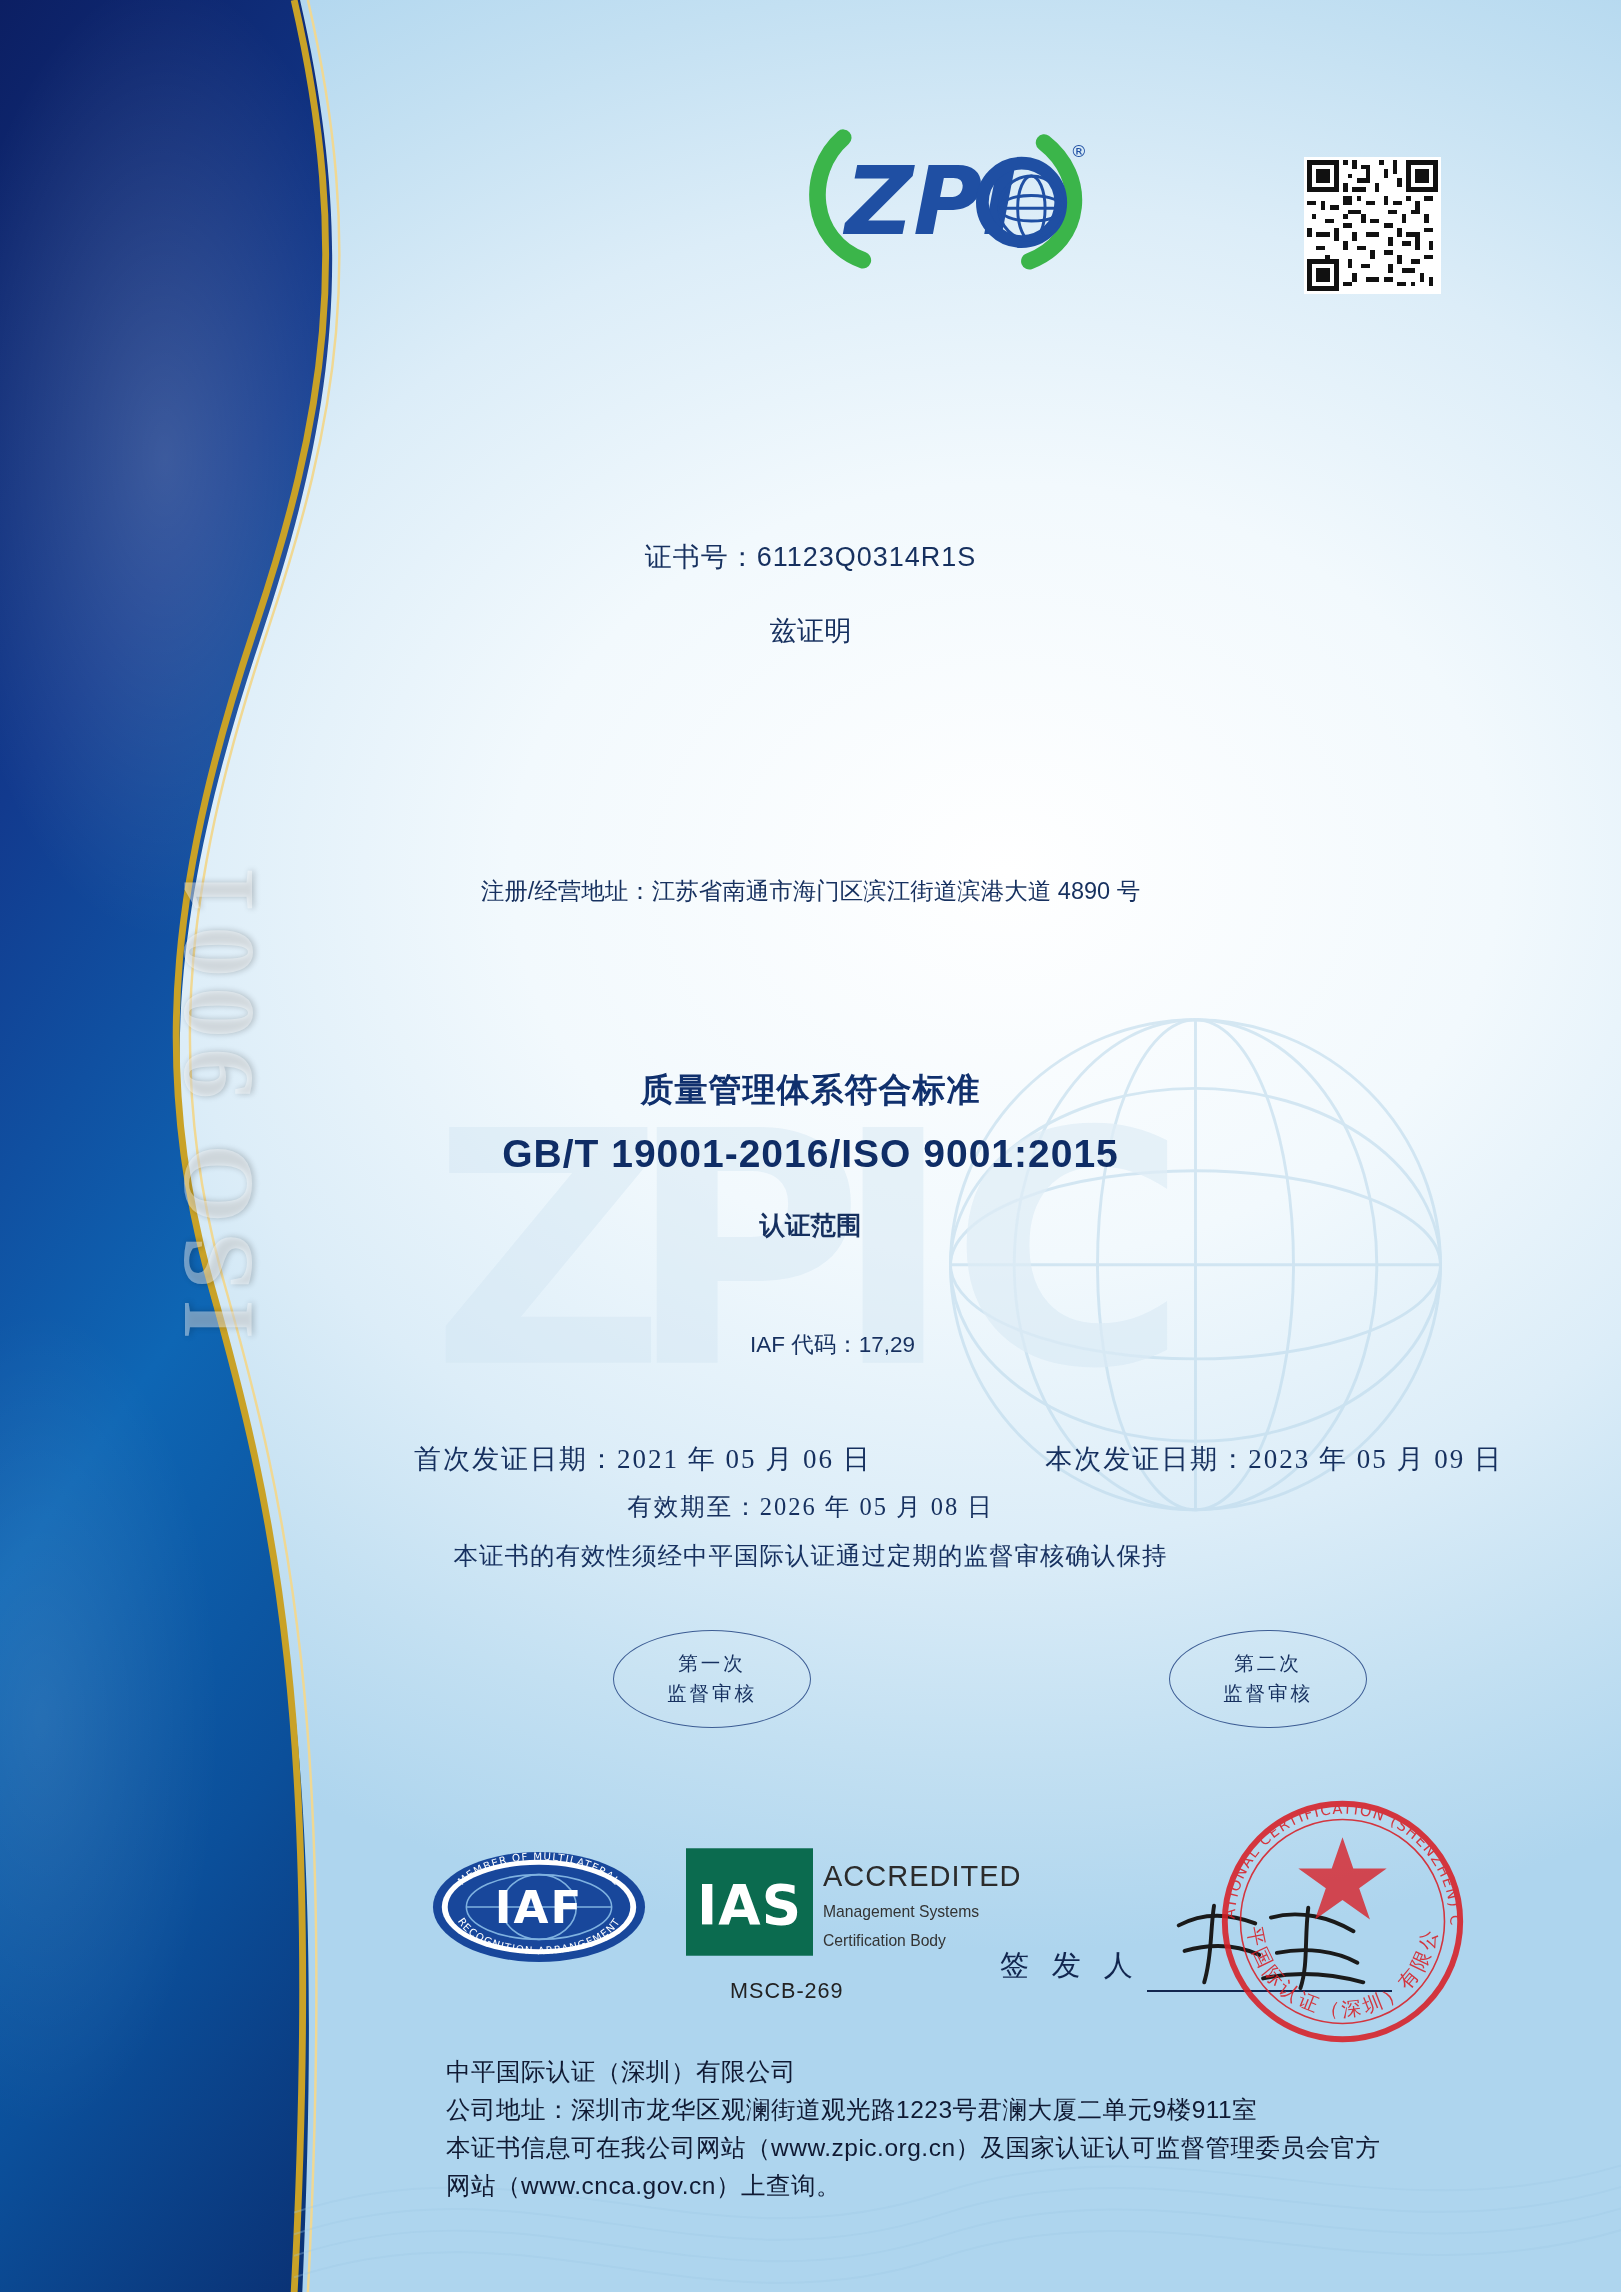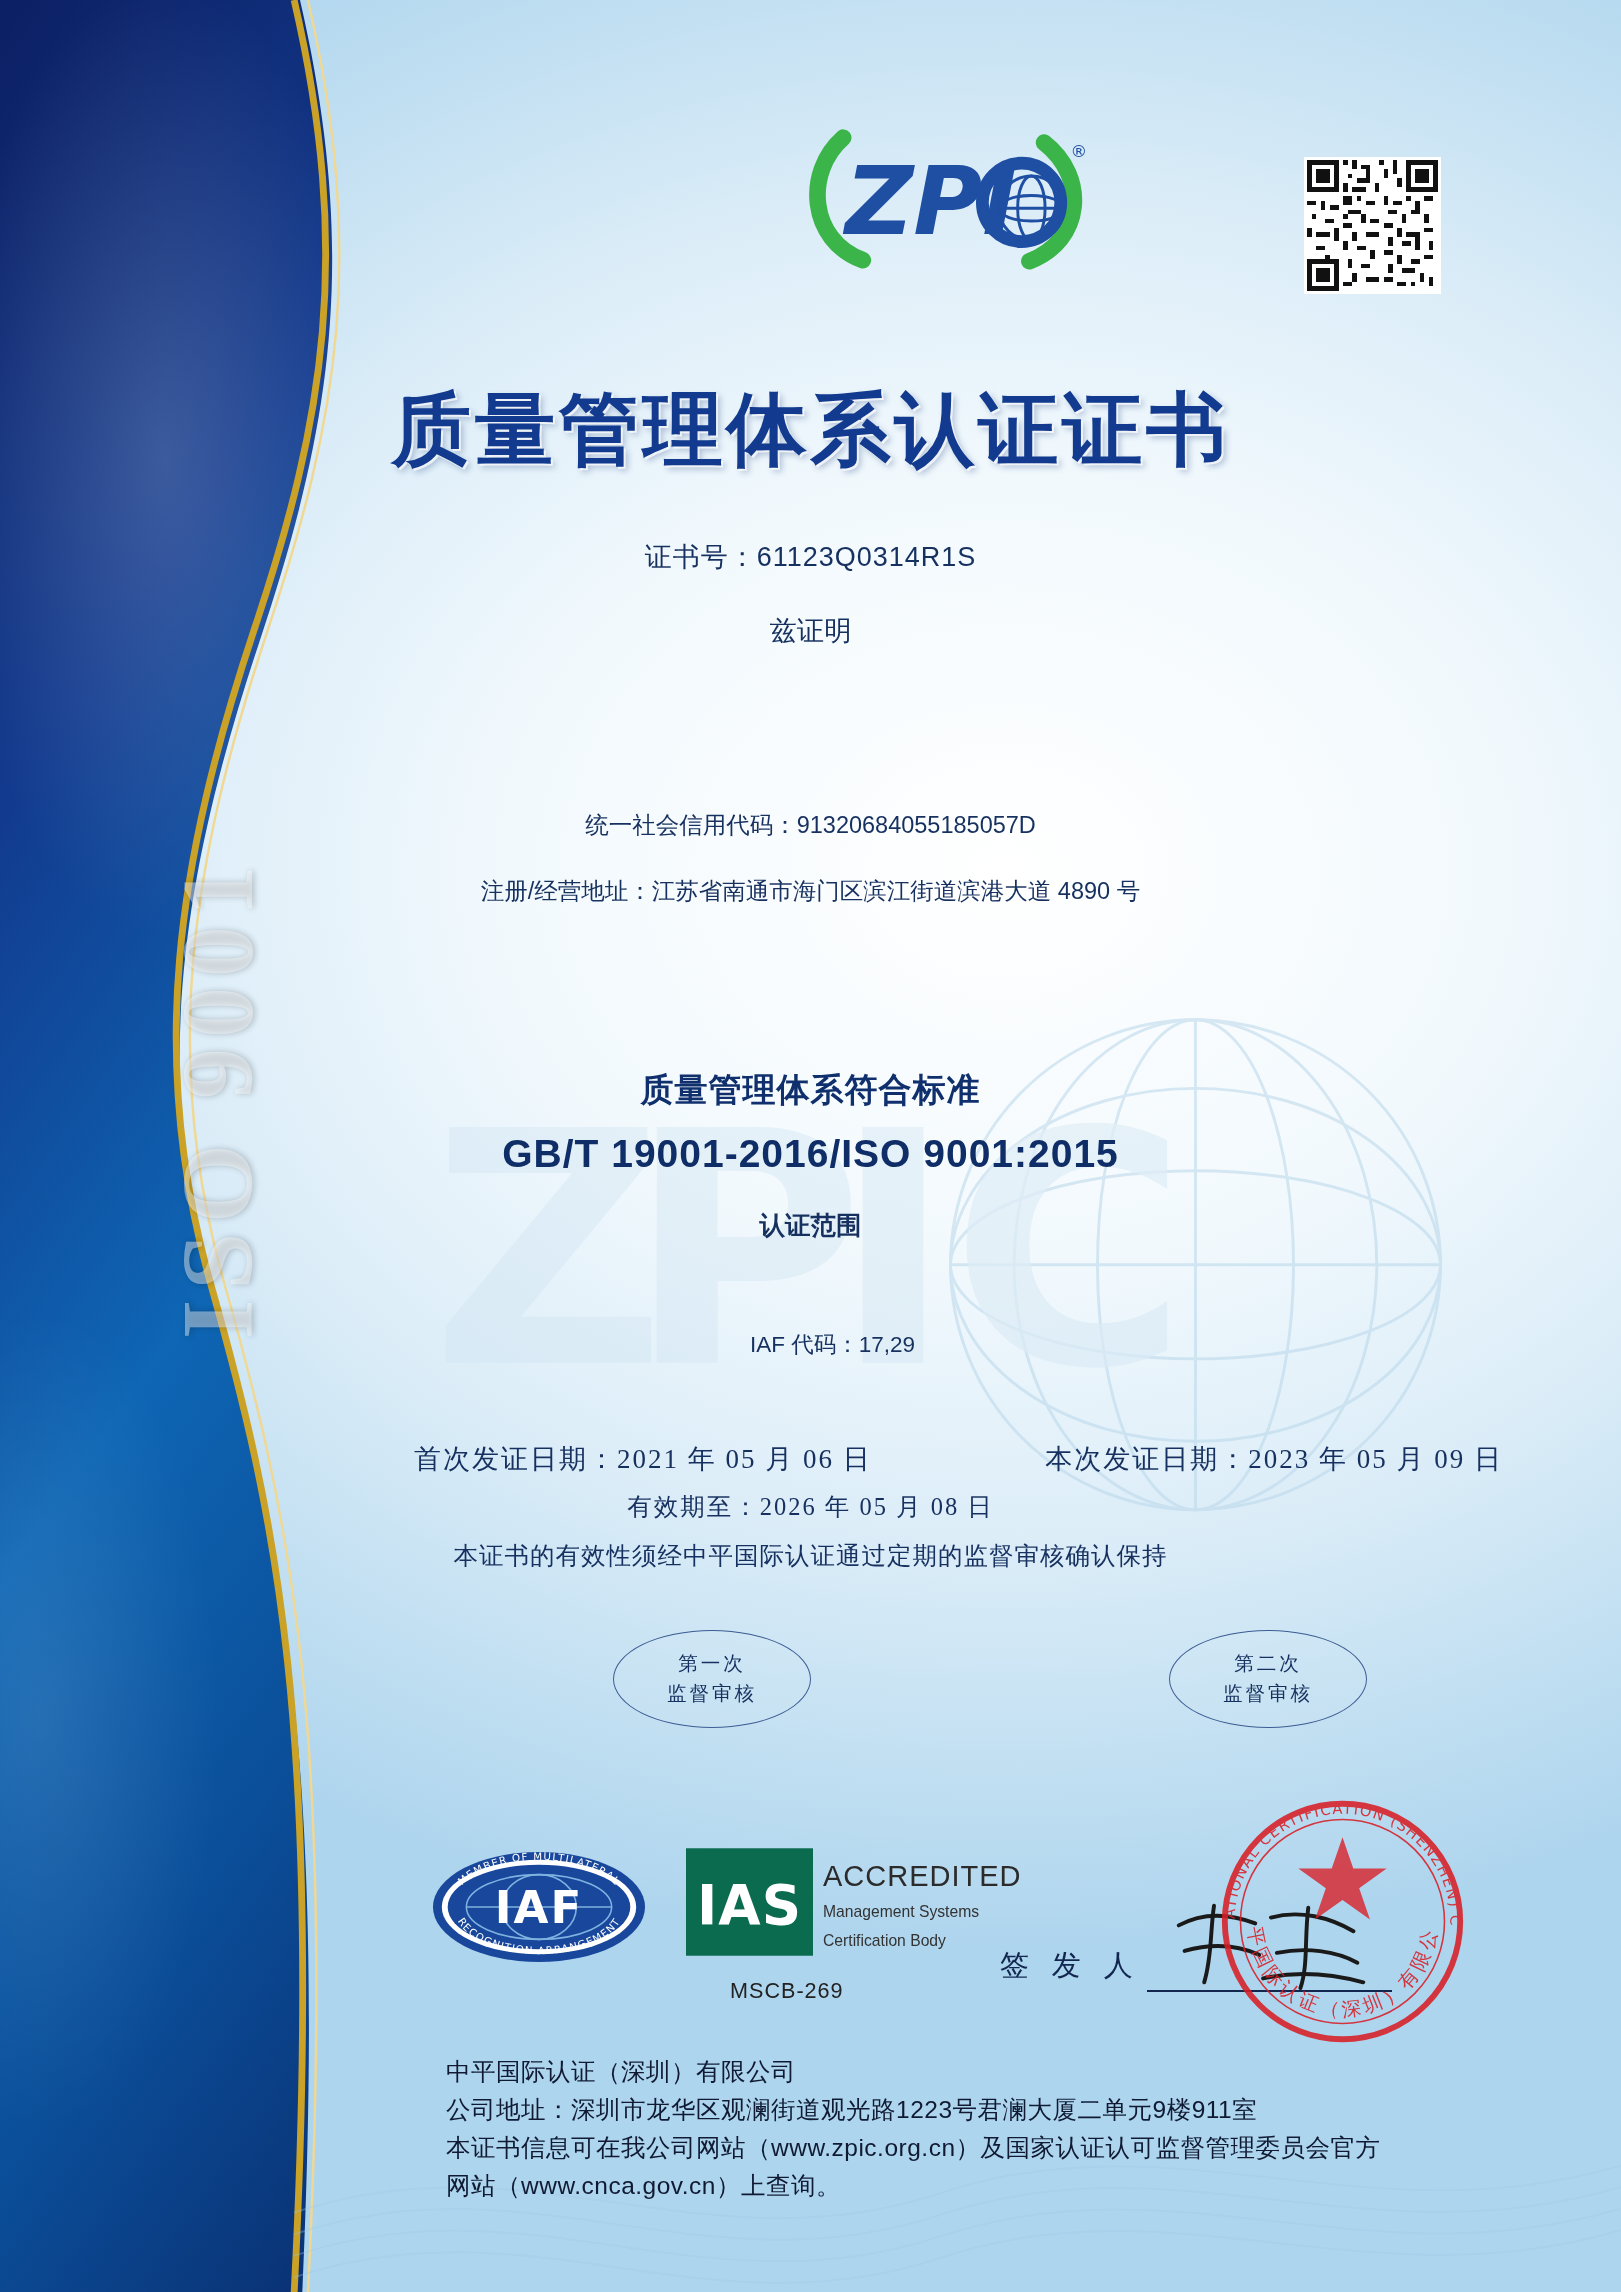--- a/index.html
+++ b/index.html
@@ -272,31 +272,27 @@
         <rect x="17" y="2" width="1" height="2"></rect>
           <rect x="19" y="0" width="1" height="3"></rect>
         <rect x="16" y="0" width="1" height="1"></rect>
           <rect x="20" y="4" width="1" height="2"></rect>
         <rect x="2" y="19" width="2" height="1"></rect>
           <rect x="4" y="21" width="1" height="1"></rect>
       </g>
     </svg>
   </div>
 
-  <div class="title">质量管理体系认证证书</div>
 
   <div class="centerline cert-no">
     <span>证书号：</span><span>61123Q0314R1S</span>
   </div>
 
   <div class="centerline hereby">兹证明</div>
 
-  <div class="centerline credit">
-    <span>统一社会信用代码：</span><span>91320684055185057D</span>
-  </div>
 
   <div class="centerline address">
     <span>注册/经营地址：</span><span>江苏省南通市海门区滨江街道滨港大道 4890 号</span>
   </div>
 
   <div class="centerline std-line1">质量管理体系符合标准</div>
   <div class="centerline std-line2">GB/T 19001-2016/ISO 9001:2015</div>
   <div class="centerline scope-title">认证范围</div>
   <div class="centerline iaf-code">IAF 代码：17,29</div>
 

